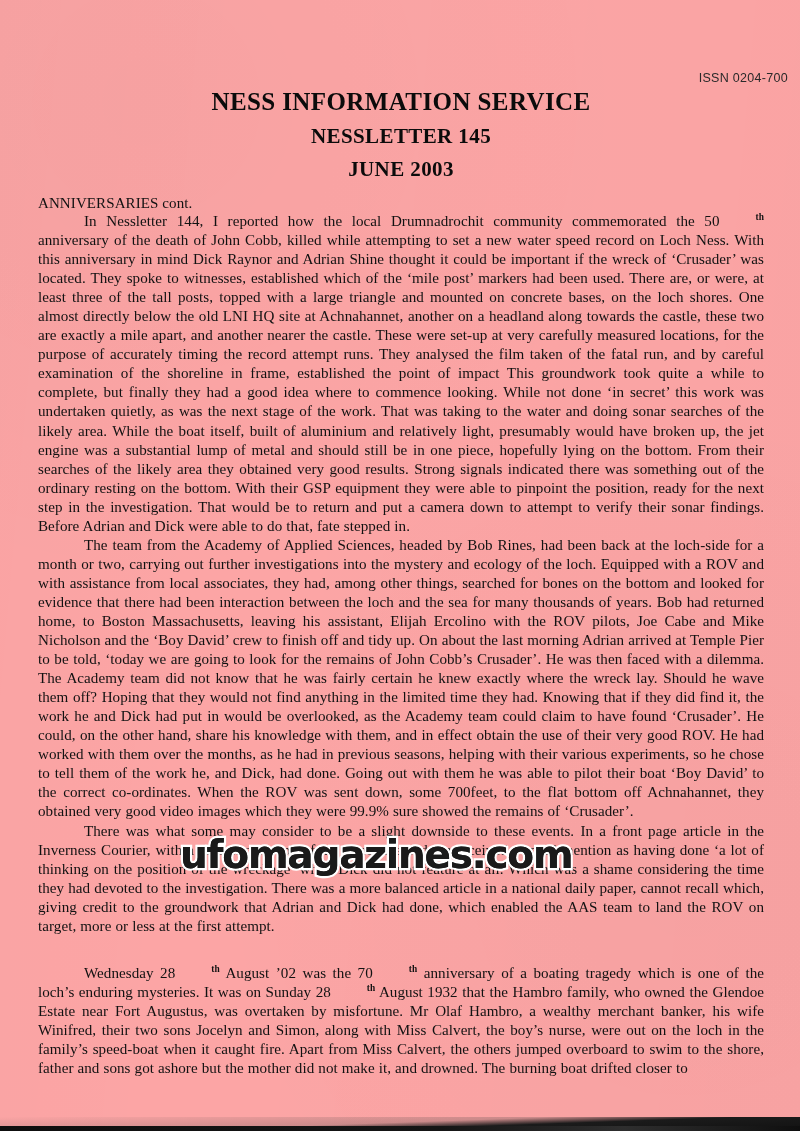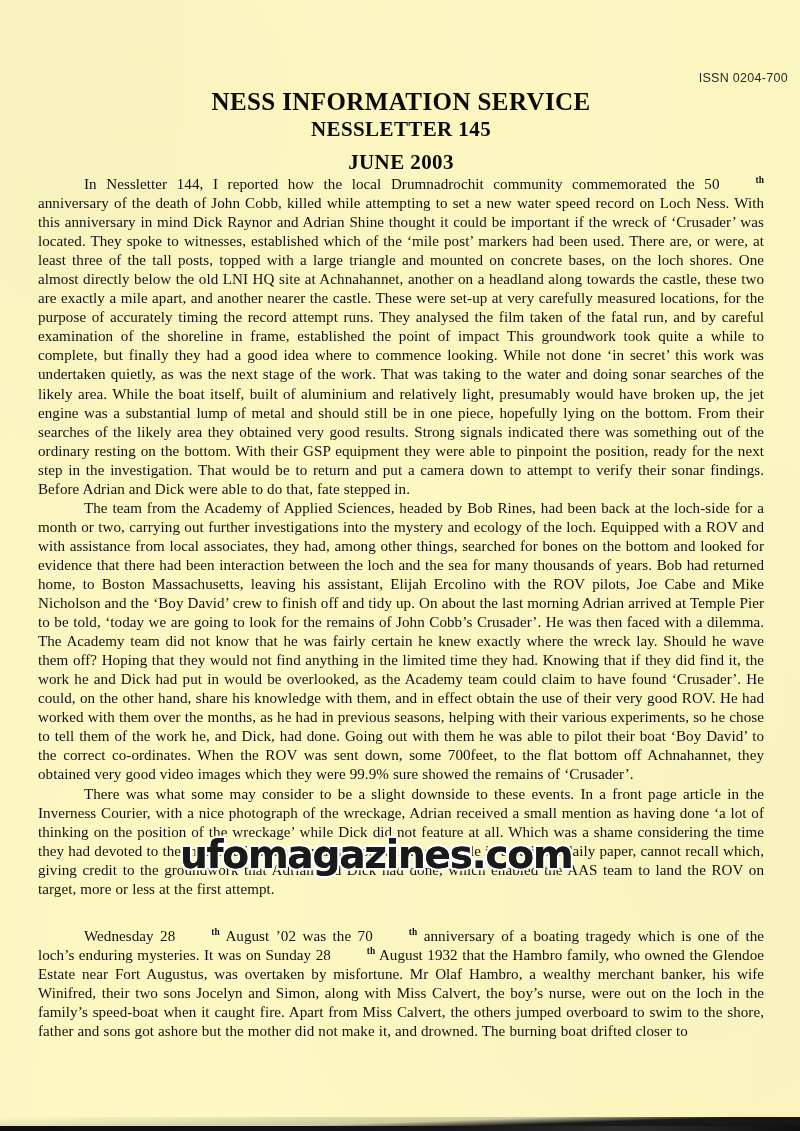--- a/index.html
+++ b/index.html
@@ -12,21 +12,21 @@
     height: 1131px;
     position: relative;
     overflow: hidden;
     font-family: "Liberation Serif", "DejaVu Serif", serif;
     color: #121212;
     -webkit-font-smoothing: antialiased;
   }
   .page {
     position: absolute;
     inset: 0;
-    background: #fef9c3;
+    background: #fca5a5;
   }
   
   .paper-grain {
     position: absolute;
     inset: 0;
     pointer-events: none;
     background:
       radial-gradient(circle at 18% 9%, rgba(0,0,0,0.018), rgba(0,0,0,0) 42%),
       radial-gradient(circle at 86% 78%, rgba(0,0,0,0.016), rgba(0,0,0,0) 46%),
       linear-gradient(95deg, rgba(0,0,0,0.012) 0%, rgba(0,0,0,0) 30%, rgba(0,0,0,0.010) 100%);
@@ -51,21 +51,21 @@
   .masthead {
     padding-top: 88px;
     text-align: center;
   }
   .masthead .line {
     font-weight: bold;
     letter-spacing: 0.4px;
     color: #0b0b0b;
   }
   .masthead .l1 { font-size: 25px; line-height: 27px; }
-  .masthead .l2 { font-size: 21px; line-height: 25px; margin-top: 2px; }
+  .masthead .l2 { font-size: 21px; line-height: 25px; margin-top: 9px; }
   .masthead .l3 { font-size: 21px; line-height: 25px; margin-top: 8px; }
 
   
   .section-head {
     margin-top: 13px;
     font-size: 15px;
     line-height: 17px;
     letter-spacing: 0.1px;
   }
   p.body {
@@ -150,20 +150,21 @@
   <div class="issn">ISSN 0204-700</div>
 
   <div class="content">
 
     <div class="masthead">
       <div class="line l1">NESS INFORMATION SERVICE</div>
       <div class="line l2">NESSLETTER 145</div>
       <div class="line l3">JUNE 2003</div>
     </div>
 
+    <div class="section-head">ANNIVERSARIES cont.</div>
 
     <p class="body indent gap-small">
       <span>In Nessletter 144, I reported how the local Drumnadrochit community commemorated the 50</span><sup>th</sup><span> anniversary of the death of John Cobb, killed while attempting to set a new water speed record on Loch Ness. With this anniversary in mind Dick Raynor and Adrian Shine thought it could be important if the wreck of ‘Crusader’ was located. They spoke to witnesses, established which of the ‘mile post’ markers had been used. There are, or were, at least three of the tall posts, topped with a large triangle and mounted on concrete bases, on the loch shores. One almost directly below the old LNI HQ site at Achnahannet, another on a headland along towards the castle, these two are exactly a mile apart, and another nearer the castle. These were set-up at very carefully measured locations, for the purpose of accurately timing the record attempt runs. They analysed the film taken of the fatal run, and by careful examination of the shoreline in frame, established the point of impact This groundwork took quite a while to complete, but finally they had a good idea where to commence looking. While not done ‘in secret’ this work was undertaken quietly, as was the next stage of the work. That was taking to the water and doing sonar searches of the likely area. While the boat itself, built of aluminium and relatively light, presumably would have broken up, the jet engine was a substantial lump of metal and should still be in one piece, hopefully lying on the bottom. From their searches of the likely area they obtained very good results. Strong signals indicated there was something out of the ordinary resting on the bottom. With their GSP equipment they were able to pinpoint the position, ready for the next step in the investigation. That would be to return and put a camera down to attempt to verify their sonar findings. Before Adrian and Dick were able to do that, fate stepped in.</span>
     </p>
 
     <p class="body indent gap-small">The team from the Academy of Applied Sciences, headed by Bob Rines, had been back at the loch-side for a month or two, carrying out further investigations into the mystery and ecology of the loch. Equipped with a ROV and with assistance from local associates, they had, among other things, searched for bones on the bottom and looked for evidence that there had been interaction between the loch and the sea for many thousands of years. Bob had returned home, to Boston Massachusetts,  leaving his assistant, Elijah Ercolino with the ROV pilots, Joe Cabe and Mike Nicholson and the ‘Boy David’ crew to finish off and tidy up. On about the last morning Adrian arrived at Temple Pier to be told, ‘today we are going to look for the remains of John Cobb’s Crusader’. He was then faced with a dilemma. The Academy team did not know that he was fairly certain he knew exactly where the wreck lay. Should he wave them off? Hoping that they would not find anything in the limited time they had. Knowing that if they did find it, the work he and Dick had put in would be overlooked, as the Academy team could claim to have found ‘Crusader’. He could, on the other hand, share his knowledge with them, and in effect obtain the use of their very good ROV. He had worked with them over the months, as he had in previous seasons, helping with their various experiments, so he chose to tell them of the work he, and Dick, had done. Going out with them he was able to pilot their boat ‘Boy David’ to the correct co-ordinates. When the ROV was sent down, some 700feet, to the flat bottom off Achnahannet, they obtained very good video images which they were 99.9% sure showed the remains of ‘Crusader’.</p>
 
     <p class="body indent gap-small">There was what some may consider to be a slight downside to these events. In a front page article in the Inverness Courier, with a nice photograph of the wreckage, Adrian received a small mention as having done ‘a lot of thinking on the position of the wreckage’ while Dick did not feature at all. Which was a shame considering the time they had devoted to the investigation. There was a more balanced article in a national daily paper, cannot recall which, giving credit to the groundwork that Adrian and Dick had done, which enabled the AAS team to land the ROV on target, more or less at the first attempt.</p>
 
     <p class="body indent gap-para">

